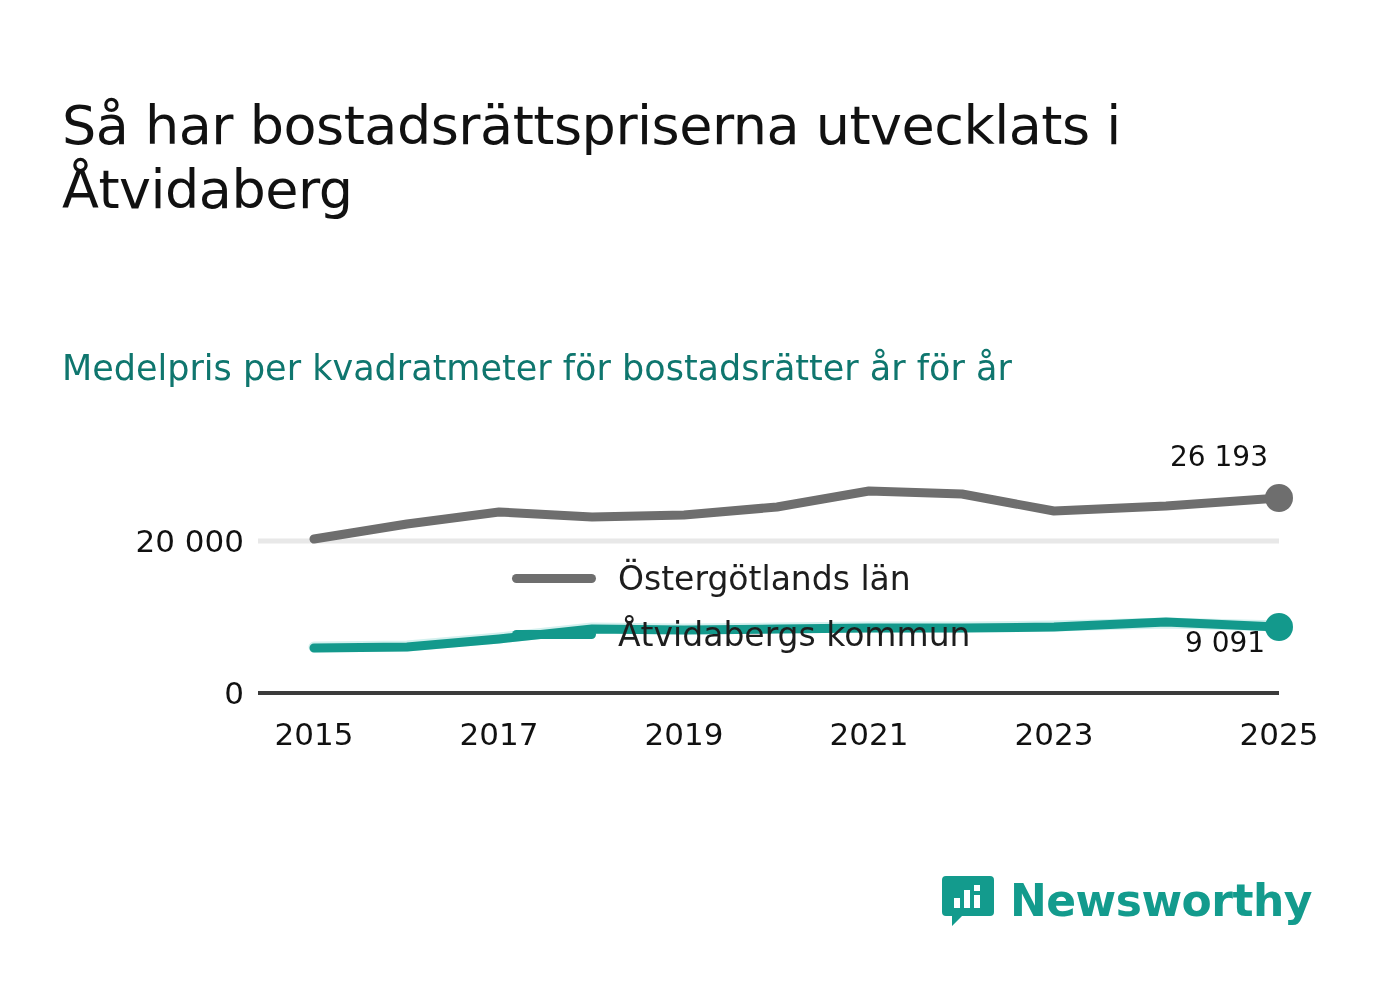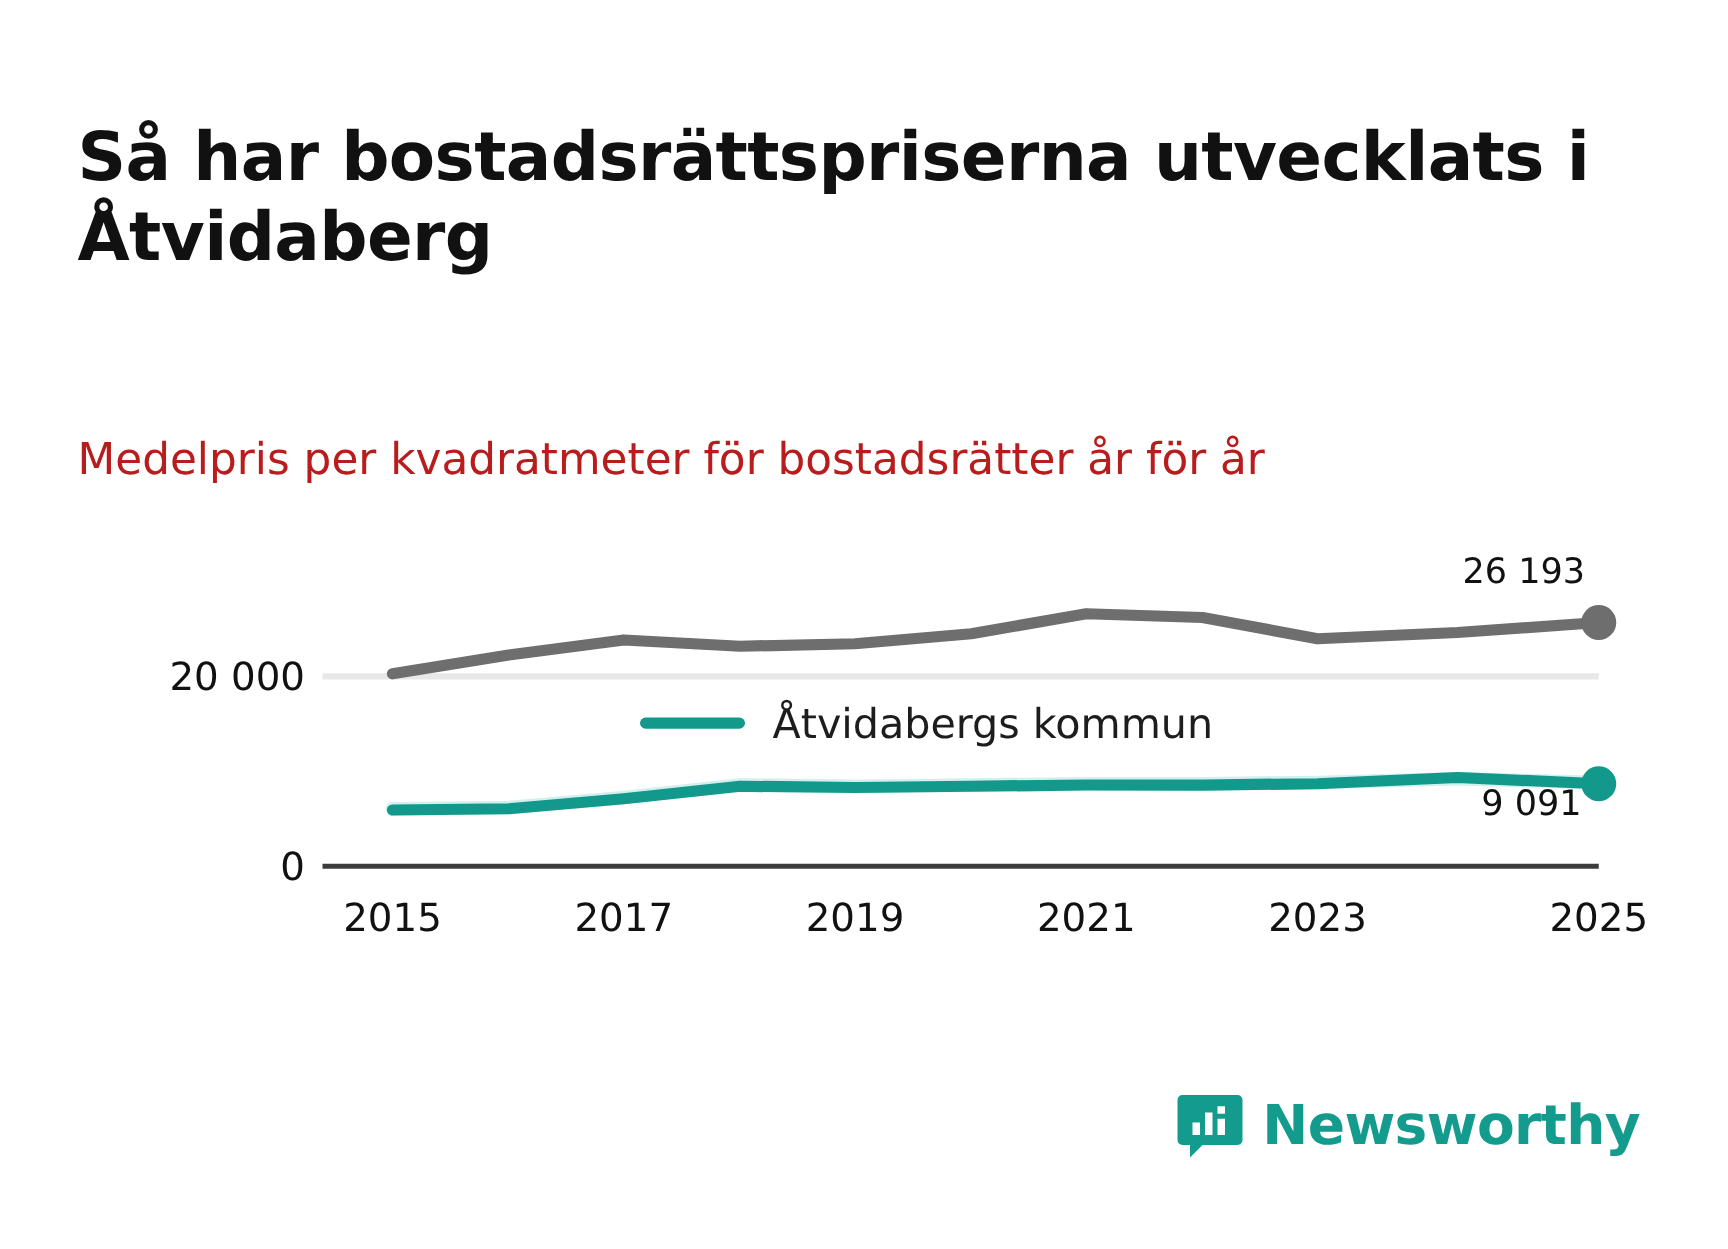--- a/index.html
+++ b/index.html
@@ -21,34 +21,34 @@
     height: 999px;
     box-sizing: border-box;
     padding: 0 62px;
   }
   .title {
     position: absolute;
     left: 62px;
     top: 58px;
     width: 1280px;
     font-size: 54px;
-    font-weight: bold;
+    font-weight: normal;
     line-height: 1.18;
     letter-spacing: -0.5px;
     color: #111111;
   }
   .subtitle {
     position: absolute;
     left: 62px;
     top: 312px;
     width: 1260px;
     font-size: 35px;
     font-weight: normal;
     line-height: 1.25;
-    color: #b91c1c;
+    color: #0f766e;
   }
   .chart-wrap {
     position: absolute;
     left: 62px;
     top: 410px;
     width: 1258px;
     height: 360px;
   }
   .chart-svg {
     display: block;
@@ -143,20 +143,24 @@
       <text x="807" y="335" text-anchor="middle" font-family="DejaVu Sans, Liberation Sans, sans-serif" font-size="31" fill="#111111">2021</text>
       <text x="992" y="335" text-anchor="middle" font-family="DejaVu Sans, Liberation Sans, sans-serif" font-size="31" fill="#111111">2023</text>
       <text x="1217" y="335" text-anchor="middle" font-family="DejaVu Sans, Liberation Sans, sans-serif" font-size="31" fill="#111111">2025</text>
     </svg>
 
     <span class="value-label" style="left:1108px; top:30px;">26 193</span>
     <span class="value-label" style="left:1123px; top:216px;">9 091</span>
 
     <div class="legend">
       <div class="legend-row">
+        <span class="legend-swatch" style="background:#6e6e6e;"></span>
+        <span class="legend-label">Östergötlands län</span>
+      </div>
+      <div class="legend-row">
         <span class="legend-swatch" style="background:#13998c;"></span>
         <span class="legend-label">Åtvidabergs kommun</span>
       </div>
     </div>
   </div>
 
 
   <div class="brand">
     <svg class="brand-mark" viewBox="0 0 56 56">
       <path d="M6 4 H50 A4 4 0 0 1 54 8 V40 A4 4 0 0 1 50 44 H22 L12 54 V44 H6 A4 4 0 0 1 2 40 V8 A4 4 0 0 1 6 4 Z" fill="#139b8d"></path>

